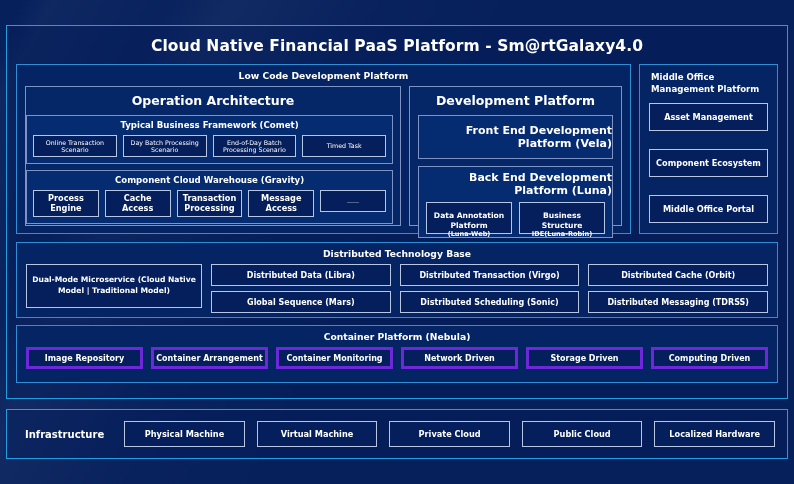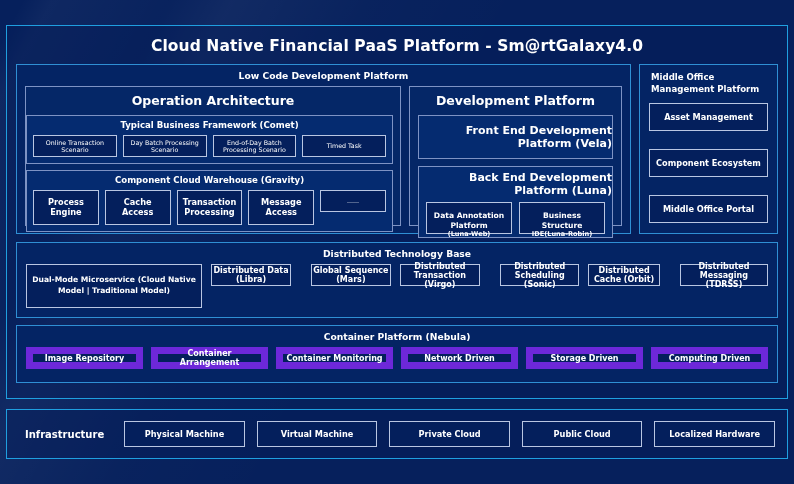--- a/index.html
+++ b/index.html
@@ -153,21 +153,21 @@
     color: #ffffff;
     display: flex;
     align-items: center;
     justify-content: center;
     text-align: center;
     line-height: 1.15;
     flex: 1 1 0;
   }
 
   .chip-sm { font-size: 6.3px; height: 22px; padding: 0 2px; }
-  .chip-md { font-size: 8.2px; height: 35px; padding: 0 2px; font-weight: bold; }
+  .chip-md { font-size: 8.2px; height: 27px; padding: 0 2px; font-weight: bold; }
 
   
   .dev-band {
     border: 1.2px solid #7e93c4;
     background: #052b70;
     margin: 0 8px 7px 8px;
   }
 
   .dev-band-label {
     text-align: right;
@@ -254,21 +254,22 @@
     align-items: center;
     justify-content: center;
     text-align: center;
     padding: 0 4px;
     height: 44px;
   }
 
   .dtb-col {
     flex: 1 1 0;
     display: flex;
-    gap: 20px;
+    flex-direction: column;
+    gap: 5px;
     justify-content: center;
   }
 
   .dtb-chip {
     border: 1px solid #b9c6e2;
     background: #041f5c;
     color: #ffffff;
     font-size: 8px;
     font-weight: bold;
     height: 22px;
@@ -285,21 +286,21 @@
   }
 
   #container-body {
     display: flex;
     gap: 8px;
     padding: 0 9px 7px 9px;
   }
 
   .container-chip {
     flex: 1 1 0;
-    border: 7px solid #6d28d9;
+    border: 3px solid #6d28d9;
     background: #041f5c;
     color: #ffffff;
     font-size: 8px;
     font-weight: bold;
     height: 22px;
     display: flex;
     align-items: center;
     justify-content: center;
     text-align: center;
   }

